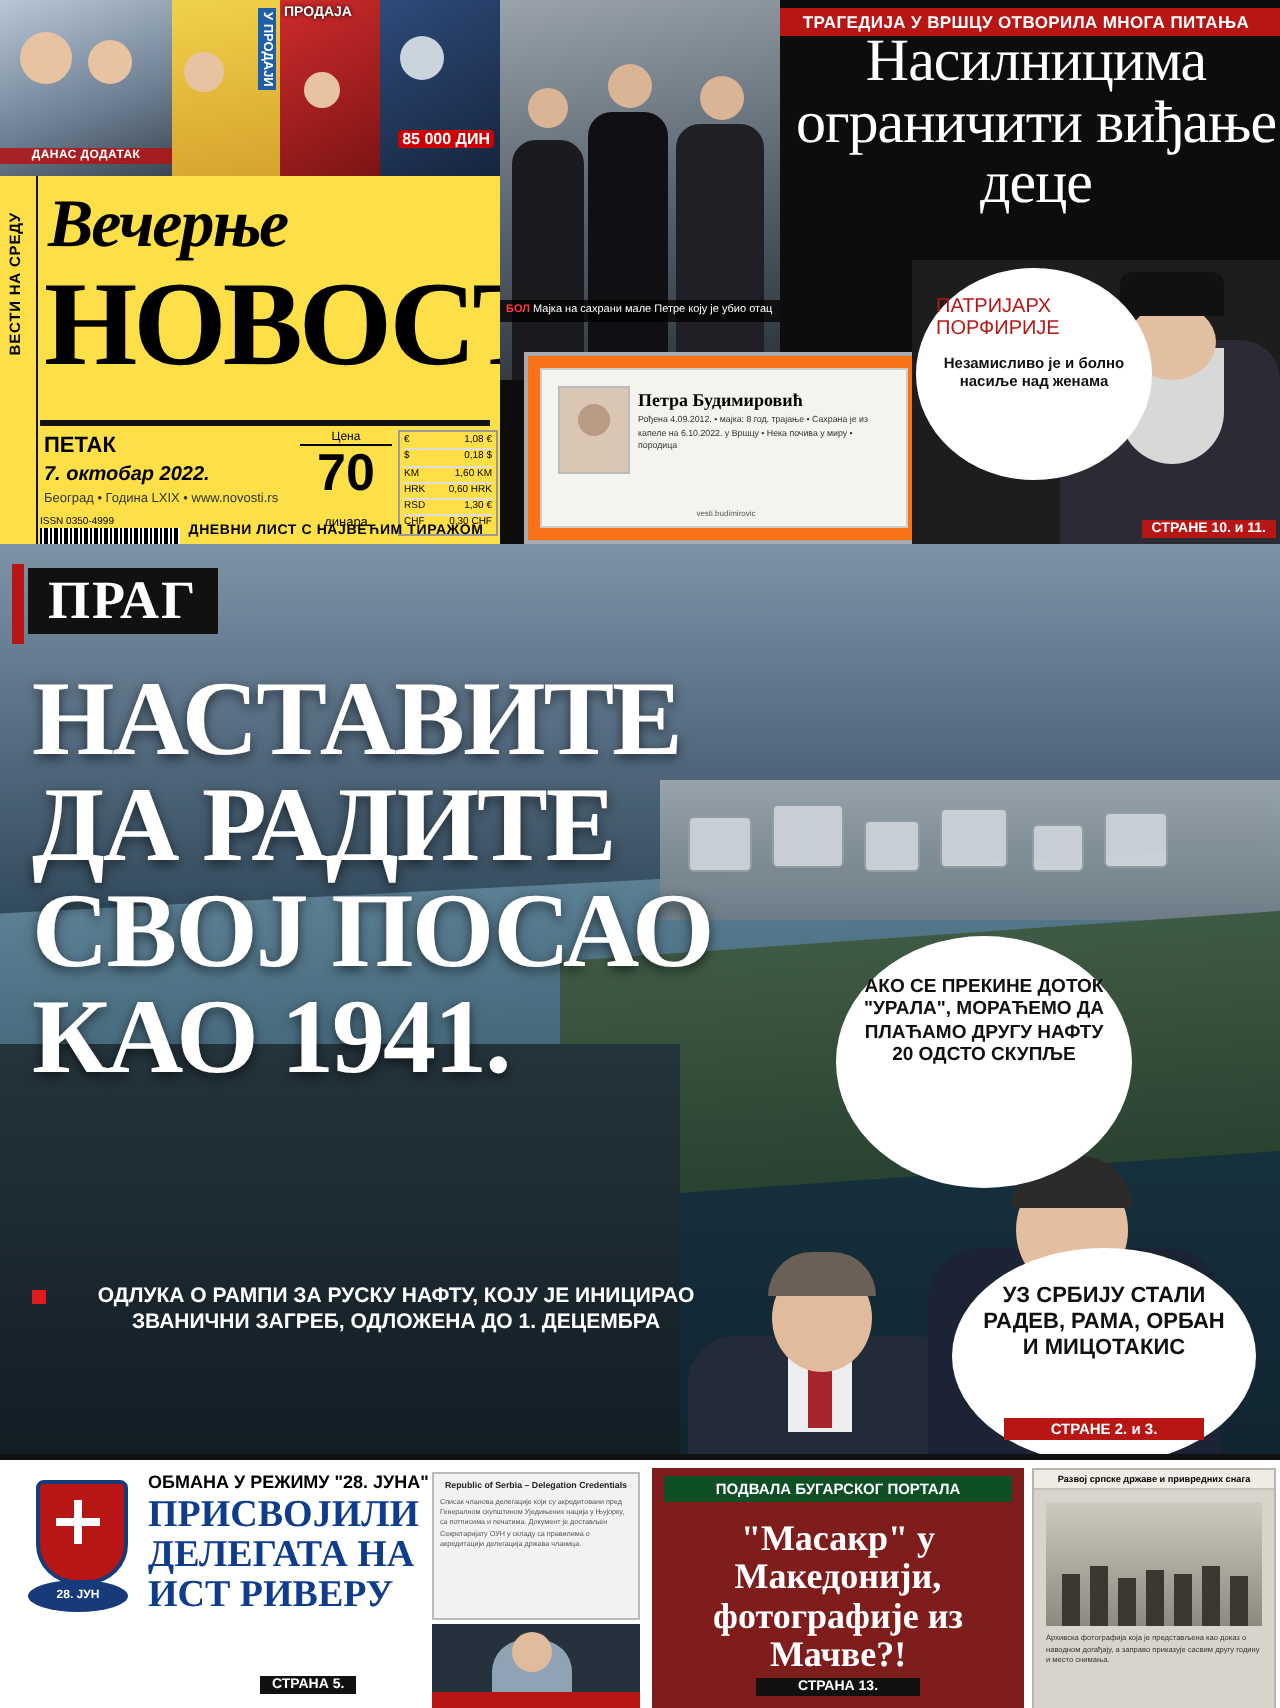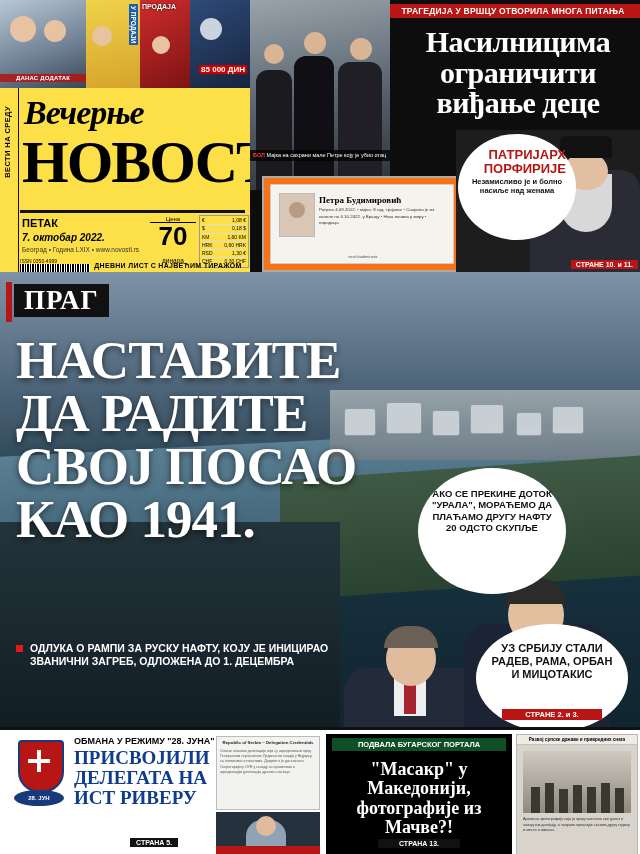--- a/index.html
+++ b/index.html
@@ -42,55 +42,55 @@
   .mh-slogan{position:absolute;left:88px;top:174px;width:160px;text-align:center;font-size:7px;font-weight:bold;letter-spacing:.3px;}
 
   
   .lead{position:absolute;left:250px;top:0;width:390px;height:272px;background:#0d0d0d;overflow:hidden;}
   .lead-kicker{position:absolute;left:136px;top:4px;width:254px;height:14px;background:#b81515;color:#fff;font-size:8.5px;font-weight:bold;text-align:center;line-height:14px;letter-spacing:.2px;}
   .lead-photo{position:absolute;left:0;top:0;width:140px;height:190px;background:linear-gradient(170deg,#9aa3ab,#55606b 55%,#2a3037);overflow:hidden;}
   .lead-photo .fig{position:absolute;bottom:0;background:#1b1b1f;border-radius:12px 12px 0 0;}
   .lead-photo .head{position:absolute;border-radius:50%;background:#d9b596;}
   .lead-photocap{position:absolute;left:0;top:150px;width:140px;background:rgba(0,0,0,.75);color:#fff;font-size:5.5px;line-height:1.25;padding:2px 3px;box-sizing:border-box;}
   .lead-photocap b{color:#ff3b3b;}
-  .lead-head{position:absolute;left:146px;top:27px;width:244px;color:#fff;font-family:"Liberation Serif",serif;font-weight:bold;font-size:30px;line-height:1.02;text-align:center;letter-spacing:-.5px;}
+  .lead-head{position:absolute;left:146px;top:16px;width:244px;color:#fff;font-family:"Liberation Serif",serif;font-weight:normal;font-size:30px;line-height:1.02;text-align:center;letter-spacing:-.5px;}
   .lead-plaque{position:absolute;left:12px;top:176px;width:196px;height:92px;background:#f97316;border:2px solid #aaa;}
   .lead-plaque .pl-in{position:absolute;left:6px;top:6px;right:6px;bottom:6px;background:#f5f3ee;border:1px solid #ccc;}
   .lead-plaque .pl-img{position:absolute;left:8px;top:8px;width:34px;height:42px;background:#d9c6b5;border:1px solid #bbb;}
   .lead-plaque .pl-img:after{content:"";position:absolute;left:9px;top:8px;width:16px;height:16px;border-radius:50%;background:#b99a82;}
   .lead-plaque .pl-name{position:absolute;left:48px;top:10px;font-size:9px;font-weight:bold;font-family:"Liberation Serif",serif;}
   .lead-plaque .pl-txt{position:absolute;left:48px;top:22px;right:6px;font-size:4.4px;line-height:1.5;color:#333;}
   .lead-plaque .pl-foot{position:absolute;left:8px;bottom:4px;right:6px;font-size:4px;color:#555;text-align:center;}
   .patr{position:absolute;left:206px;top:130px;width:184px;height:142px;background:#1d1d1d;overflow:hidden;}
   .patr .robe{position:absolute;left:74px;top:40px;width:110px;height:102px;background:#2b2b35;border-radius:30px 20px 0 0;}
   .patr .beard{position:absolute;left:104px;top:44px;width:52px;height:58px;background:#d8d8d8;border-radius:0 0 26px 26px;}
   .patr .face{position:absolute;left:108px;top:22px;width:44px;height:38px;border-radius:50%;background:#e2bfa0;}
   .patr .hat{position:absolute;left:104px;top:6px;width:52px;height:22px;background:#111;border-radius:6px 6px 0 0;}
   .patr-bubble{position:absolute;left:2px;top:4px;width:118px;height:106px;background:#fff;border-radius:50%;}
-  .patr-bubble .t1{position:absolute;left:10px;top:14px;width:98px;text-align:right;font-size:13px;font-weight:bold;color:#b81515;line-height:1.1;}
+  .patr-bubble .t1{position:absolute;left:10px;top:14px;width:98px;text-align:left;font-size:10px;font-weight:normal;color:#b81515;line-height:1.1;}
   .patr-bubble .t2{position:absolute;left:8px;top:44px;width:102px;text-align:center;font-size:7.5px;font-weight:bold;color:#111;line-height:1.18;}
   .lead-pages{position:absolute;right:2px;bottom:3px;background:#b81515;color:#fff;font-size:7px;font-weight:bold;padding:1px 5px;}
 
   
   .main{position:absolute;left:0;top:272px;width:640px;height:455px;background:#0e1b24;overflow:hidden;}
   .main-photo{position:absolute;left:0;top:0;width:640px;height:455px;
     background:linear-gradient(180deg,#7e93a6 0%,#5b7287 18%,#3e5668 34%,#24404f 48%,#17313e 64%,#102530 100%);}
   .river{position:absolute;left:0;top:168px;width:640px;height:110px;background:linear-gradient(180deg,#5b7f93,#3d6173);transform:skewY(-3deg);}
   .refinery{position:absolute;left:330px;top:118px;width:310px;height:70px;background:linear-gradient(180deg,#9aa7ae,#6f7d86);opacity:.95;}
   .tank{position:absolute;border-radius:3px;background:#cfd6da;border:1px solid #97a0a6;}
   .green{position:absolute;left:280px;top:196px;width:360px;height:120px;background:linear-gradient(180deg,#3f5a44,#2a4230);transform:skewY(-4deg);}
   .bank{position:absolute;left:0;top:250px;width:340px;height:205px;background:linear-gradient(180deg,#24343c,#121d24);}
 
   .tagprag{position:absolute;left:14px;top:12px;background:#111;color:#fff;font-family:"Liberation Serif",serif;font-weight:bold;font-size:27px;padding:1px 10px;letter-spacing:1px;}
   .tagprag-bar{position:absolute;left:6px;top:10px;width:6px;height:40px;background:#b81515;}
   .main-kicker{position:absolute;left:118px;top:10px;width:300px;color:#fff;font-weight:bold;font-size:15.5px;line-height:1.12;font-family:"Liberation Sans",sans-serif;}
   .main-head{position:absolute;left:16px;top:62px;width:360px;color:#fff;font-family:"Liberation Serif",serif;font-weight:bold;font-size:53px;line-height:1.0;letter-spacing:-1px;text-shadow:0 2px 6px rgba(0,0,0,.6);}
 
   .bullets{position:absolute;left:16px;top:370px;width:350px;color:#fff;}
-  .bullet{position:relative;padding-left:14px;font-size:10.5px;font-weight:bold;line-height:1.25;margin-bottom:9px;}
+  .bullet{position:relative;padding-left:14px;font-size:10.5px;font-weight:bold;line-height:1.25;margin-bottom:9px;text-align:center;}
   .bullet:before{content:"";position:absolute;left:0;top:3px;width:7px;height:7px;background:#e11b1b;}
 
   .bub-oval{position:absolute;background:#fff;border-radius:50%;}
   .bub1{left:418px;top:196px;width:148px;height:126px;}
   .bub1 .txt{position:absolute;left:12px;top:20px;width:124px;text-align:center;font-size:9.5px;font-weight:bold;line-height:1.2;color:#111;}
   .bub2{left:476px;top:352px;width:152px;height:108px;}
   .bub2 .txt{position:absolute;left:12px;top:18px;width:128px;text-align:center;font-size:11px;font-weight:bold;line-height:1.2;color:#111;}
   .bub2 .pg{position:absolute;left:26px;bottom:12px;width:100px;text-align:center;background:#b81515;color:#fff;font-size:7.5px;font-weight:bold;padding:1px 0;}
 
   .vucic{position:absolute;left:430px;top:300px;width:210px;height:155px;overflow:hidden;}
@@ -118,21 +118,21 @@
   .b-kicker{position:absolute;left:74px;top:6px;font-size:9px;font-weight:bold;}
   .b-head{position:absolute;left:74px;top:18px;width:140px;font-family:"Liberation Serif",serif;font-weight:bold;font-size:19px;line-height:1.04;color:#0f3c8c;}
   .b-page{position:absolute;left:130px;top:108px;background:#111;color:#fff;font-size:7px;font-weight:bold;padding:1px 6px;}
   .b-doc{position:absolute;left:216px;top:6px;width:104px;height:74px;background:#f2f2f0;border:1px solid #bbb;font-size:3.6px;color:#555;padding:3px;box-sizing:border-box;line-height:1.5;overflow:hidden;}
   .b-doc .dhdr{font-size:4.4px;font-weight:bold;color:#222;text-align:center;margin-bottom:2px;}
   .b-vid{position:absolute;left:216px;top:82px;width:104px;height:42px;background:#25323d;overflow:hidden;}
   .b-vid .p{position:absolute;left:30px;top:8px;width:40px;height:34px;background:#8fa3b5;border-radius:16px 16px 0 0;}
   .b-vid .h{position:absolute;left:40px;top:4px;width:20px;height:20px;border-radius:50%;background:#e0bb9c;}
   .b-vid .bar{position:absolute;left:0;bottom:0;width:104px;height:8px;background:#b81515;}
 
-  .green-box{position:absolute;left:326px;top:4px;width:186px;height:120px;background:#000000;}
+  .green-box{position:absolute;left:326px;top:4px;width:186px;height:120px;background:#7f1d1d;}
   .green-box .kick{position:absolute;left:6px;top:4px;width:174px;background:#0f4f26;color:#fff;font-size:7.5px;font-weight:bold;text-align:center;padding:2px 0;line-height:1.2;}
   .green-box .ttl{position:absolute;left:6px;top:26px;width:174px;color:#fff;font-family:"Liberation Serif",serif;font-weight:bold;font-size:18px;line-height:1.08;text-align:center;}
   .green-box .pg{position:absolute;left:52px;bottom:6px;width:82px;text-align:center;background:#111;color:#fff;font-size:7px;font-weight:bold;padding:1px 0;}
   .b-right{position:absolute;left:516px;top:4px;width:120px;height:120px;background:#d8d4cc;overflow:hidden;border:1px solid #b9b5ad;}
   .b-right .hdr{position:absolute;left:0;top:0;width:120px;background:#efece6;font-size:4.6px;font-weight:bold;text-align:center;padding:2px 0;border-bottom:1px solid #c6c2ba;}
   .b-right .ph{position:absolute;left:6px;top:16px;width:108px;height:62px;background:linear-gradient(180deg,#cfcabf,#8e897e);}
   .b-right .ph .man{position:absolute;bottom:0;width:9px;background:#3b3832;}
   .b-right .cap{position:absolute;left:6px;top:82px;width:108px;font-size:3.8px;line-height:1.5;color:#333;}
 </style>
 </head>

